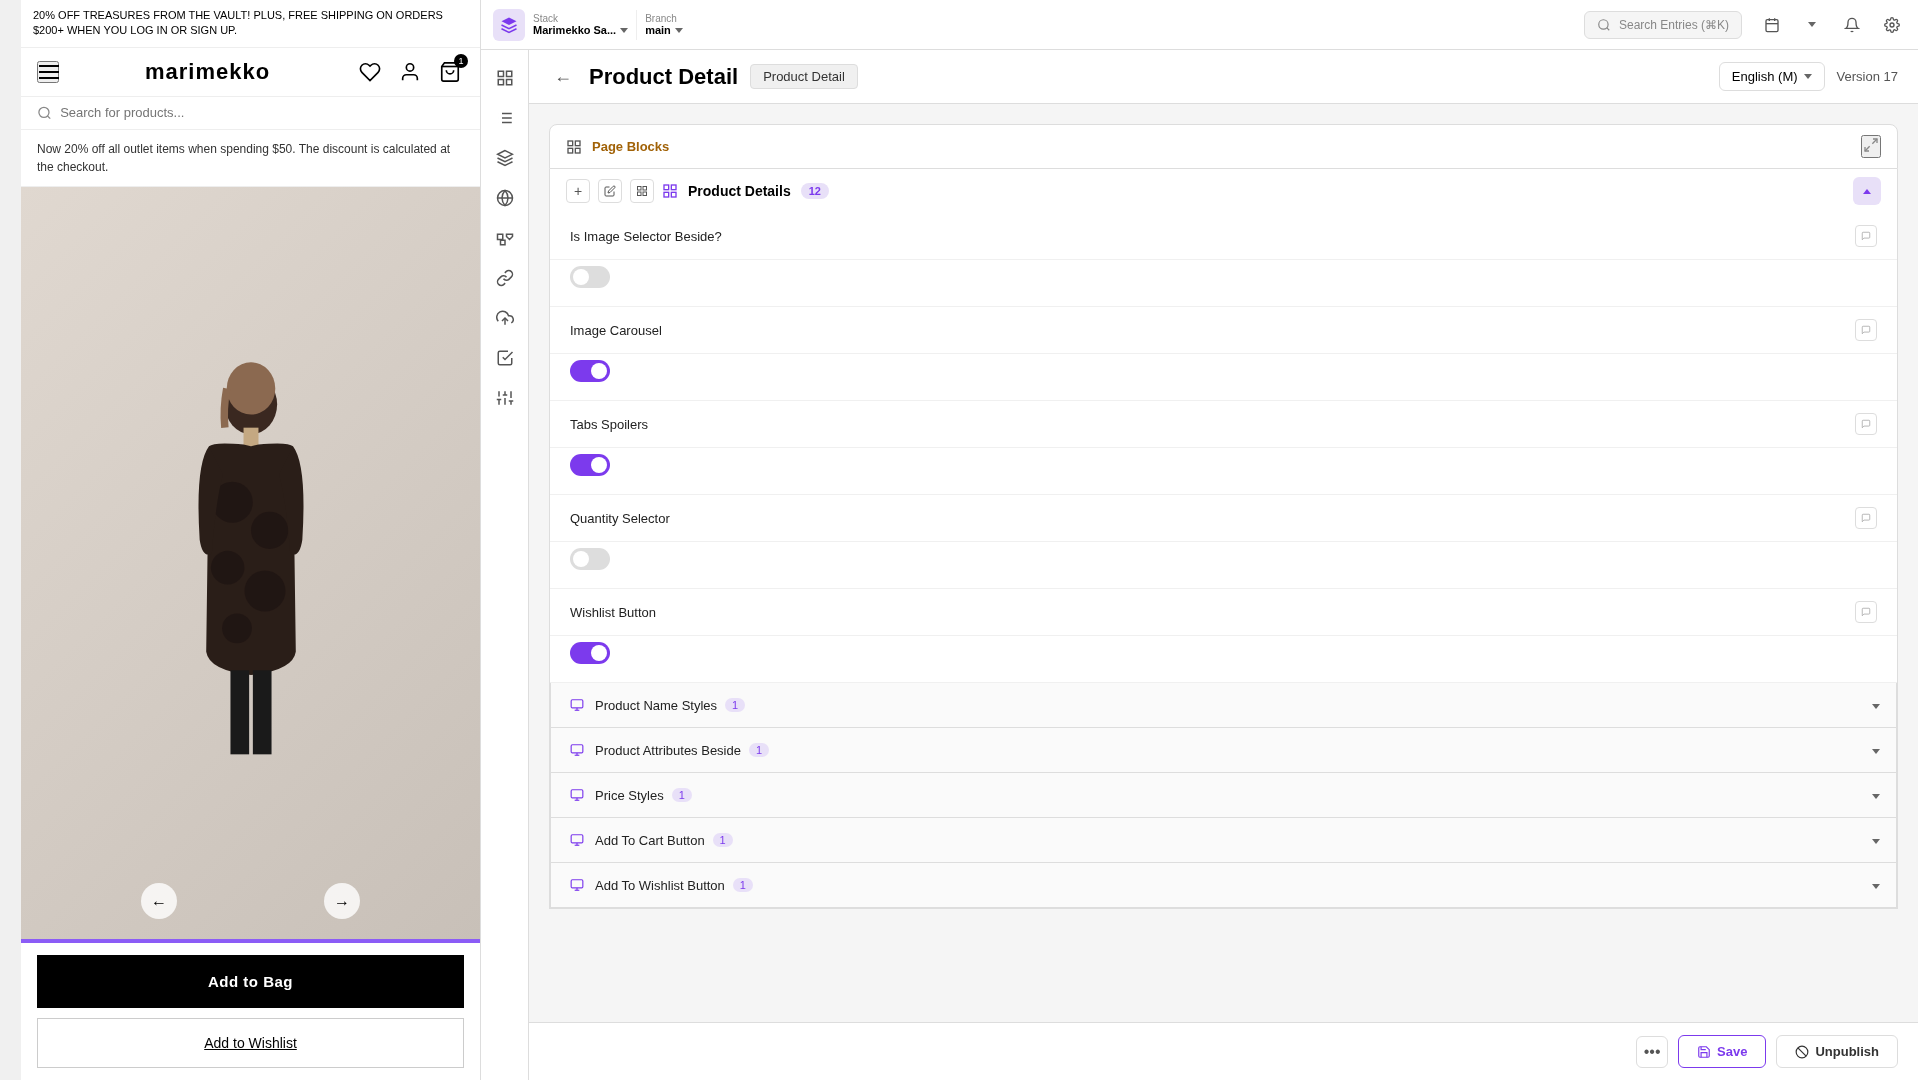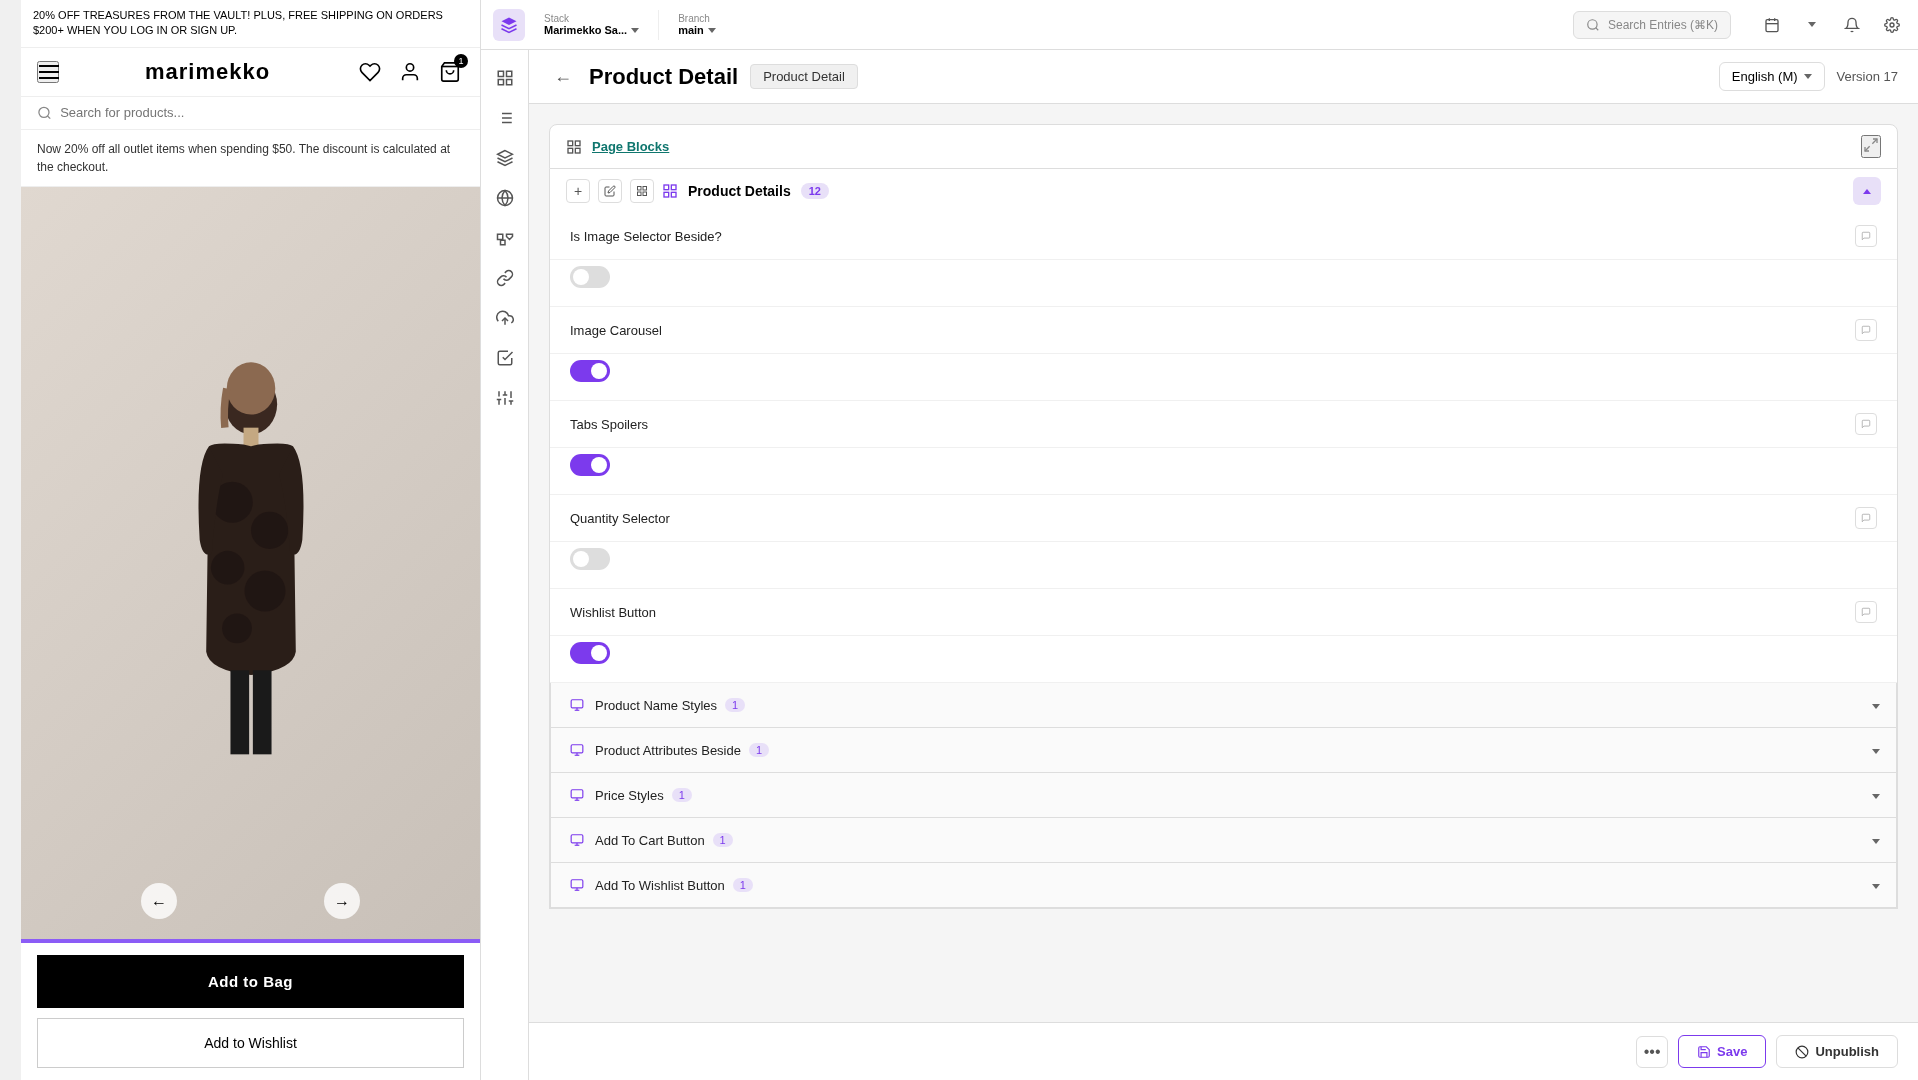--- a/index.html
+++ b/index.html
@@ -184,39 +184,40 @@
 
     .btn-secondary {
       background: #fff;
       color: #000;
       border: 1.5px solid #ccc;
       padding: 16px;
       font-size: 14px;
       font-weight: 500;
       cursor: pointer;
       width: 100%;
+      text-decoration: underline;
     }
 
     
     .cms-panel {
       flex: 1;
       display: flex;
       flex-direction: column;
       background: #f5f5f5;
       overflow: hidden;
     }
 
     .cms-topbar {
       height: 50px;
       background: #fff;
       border-bottom: 1px solid #ddd;
       display: flex;
       align-items: center;
       padding: 0 12px;
-      gap: 11px;
+      gap: 0;
     }
 
     .cms-logo {
       width: 32px;
       height: 32px;
       background: #e8e0f8;
       border-radius: 6px;
       display: flex;
       align-items: center;
       justify-content: center;
@@ -408,25 +409,24 @@
       padding: 10px 16px;
       display: flex;
       align-items: center;
       gap: 10px;
       margin-bottom: 0;
     }
 
     .page-blocks-label {
       font-size: 13px;
       font-weight: 600;
-      color: #0f766e;
+      color: #a16207;
       display: flex;
       align-items: center;
       gap: 8px;
-      text-decoration: underline;
     }
 
     .resize-icon {
       margin-left: auto;
       color: #888;
       cursor: pointer;
     }
 
     
     .block-toolbar {

